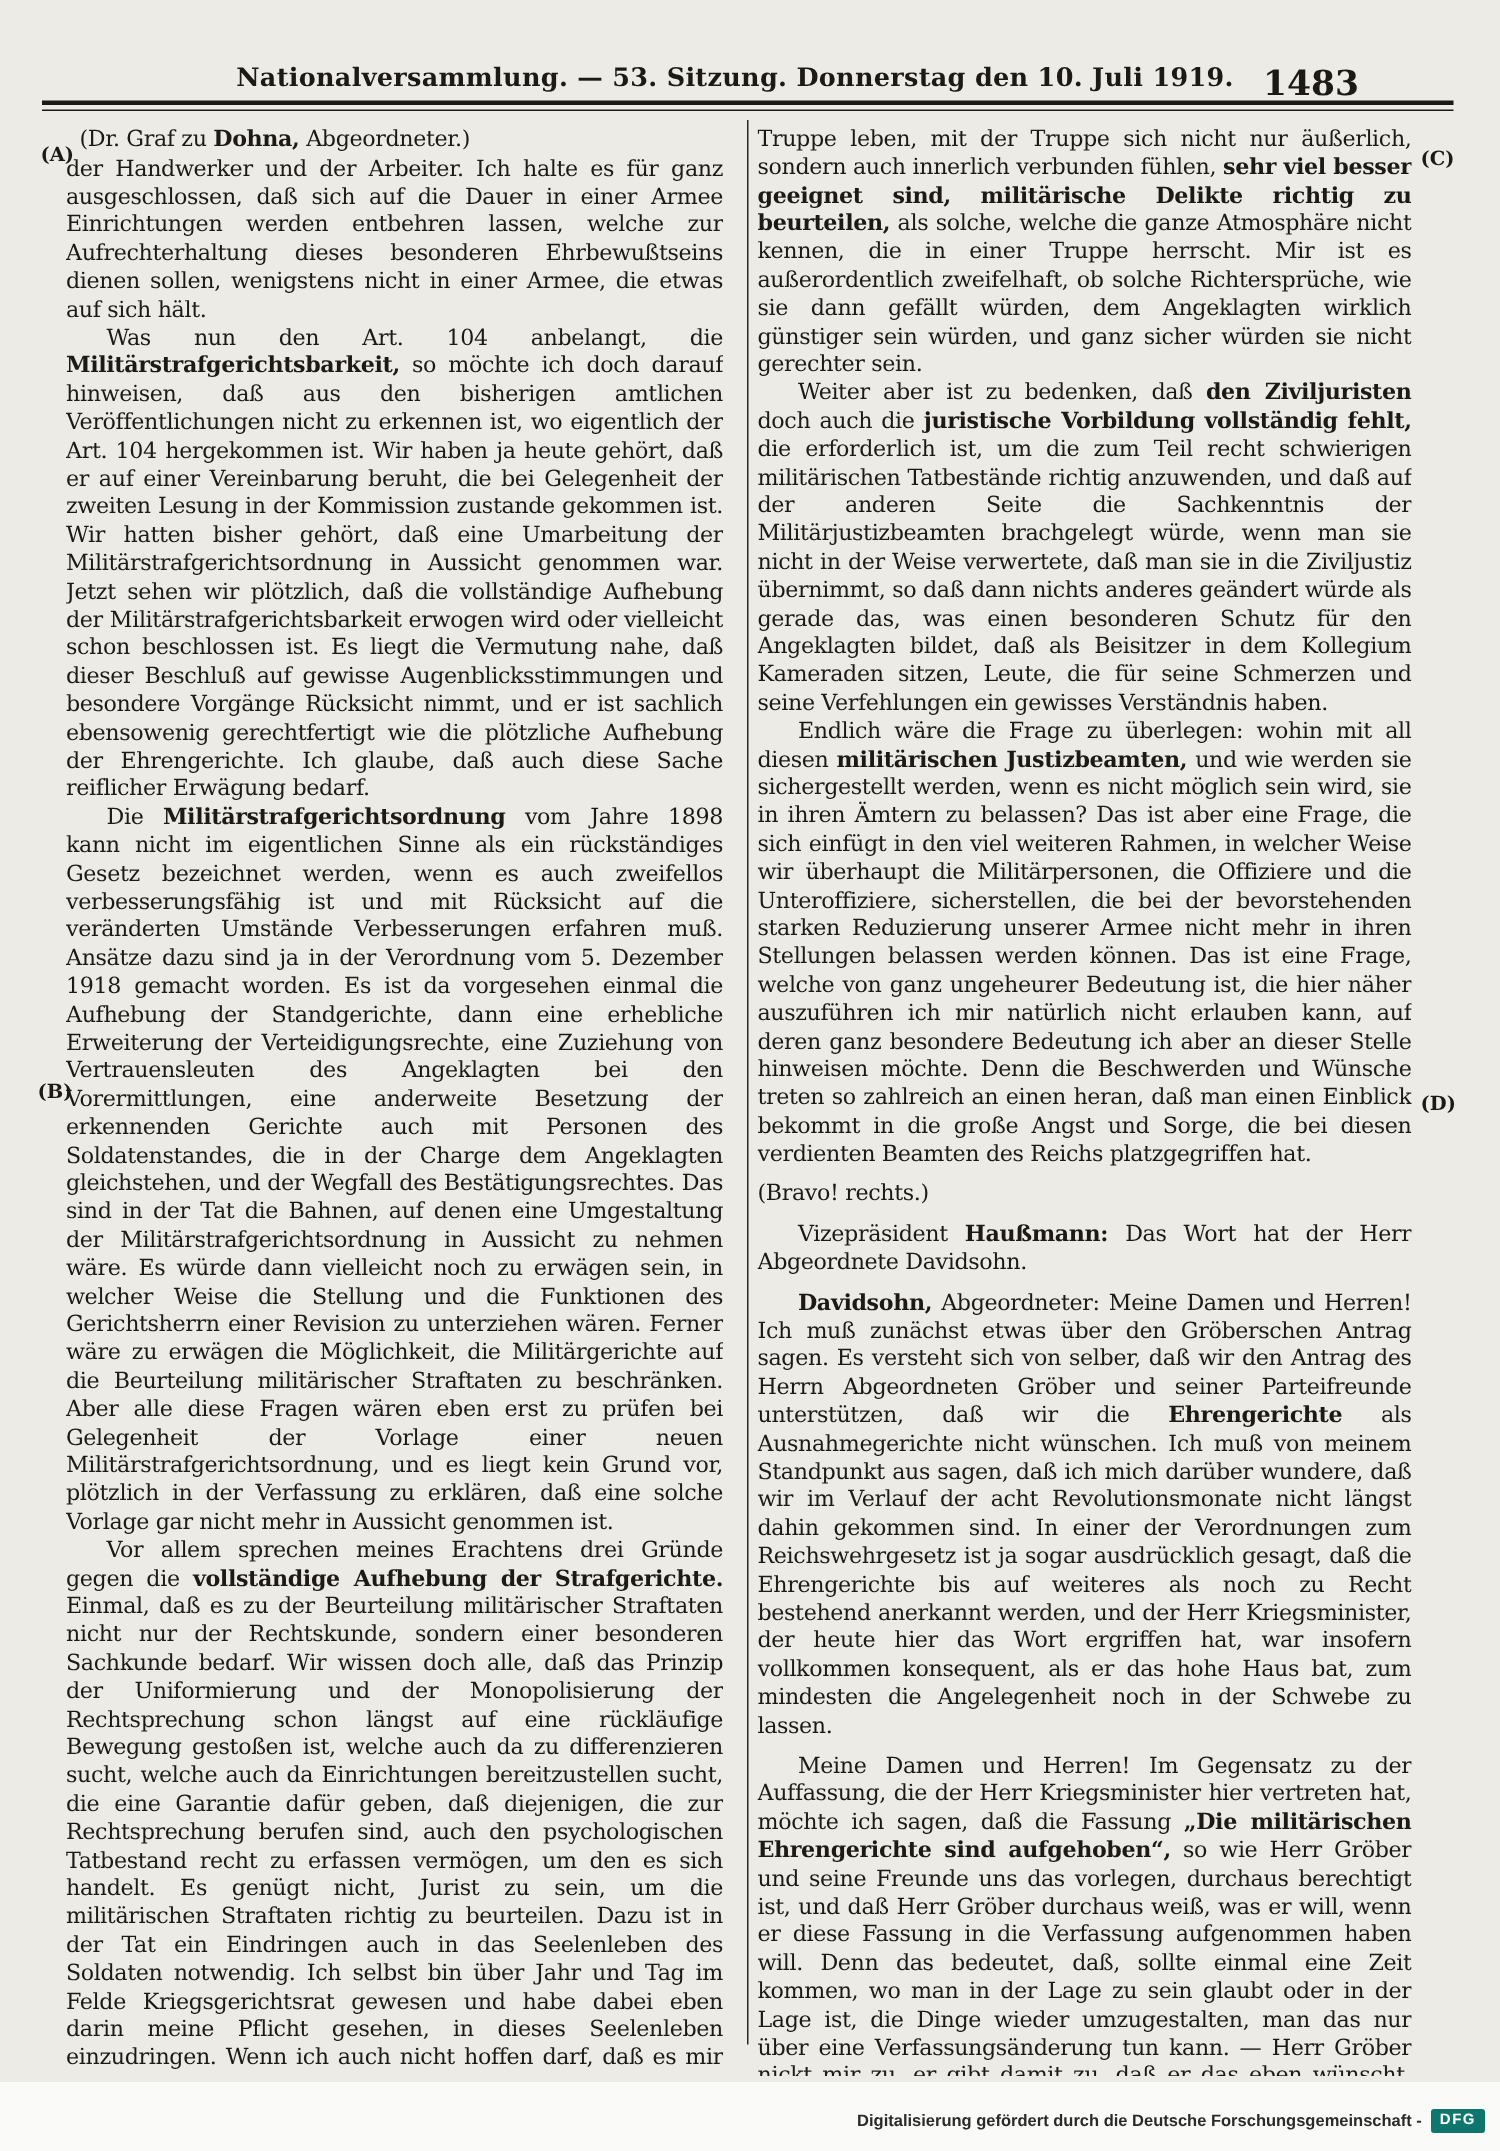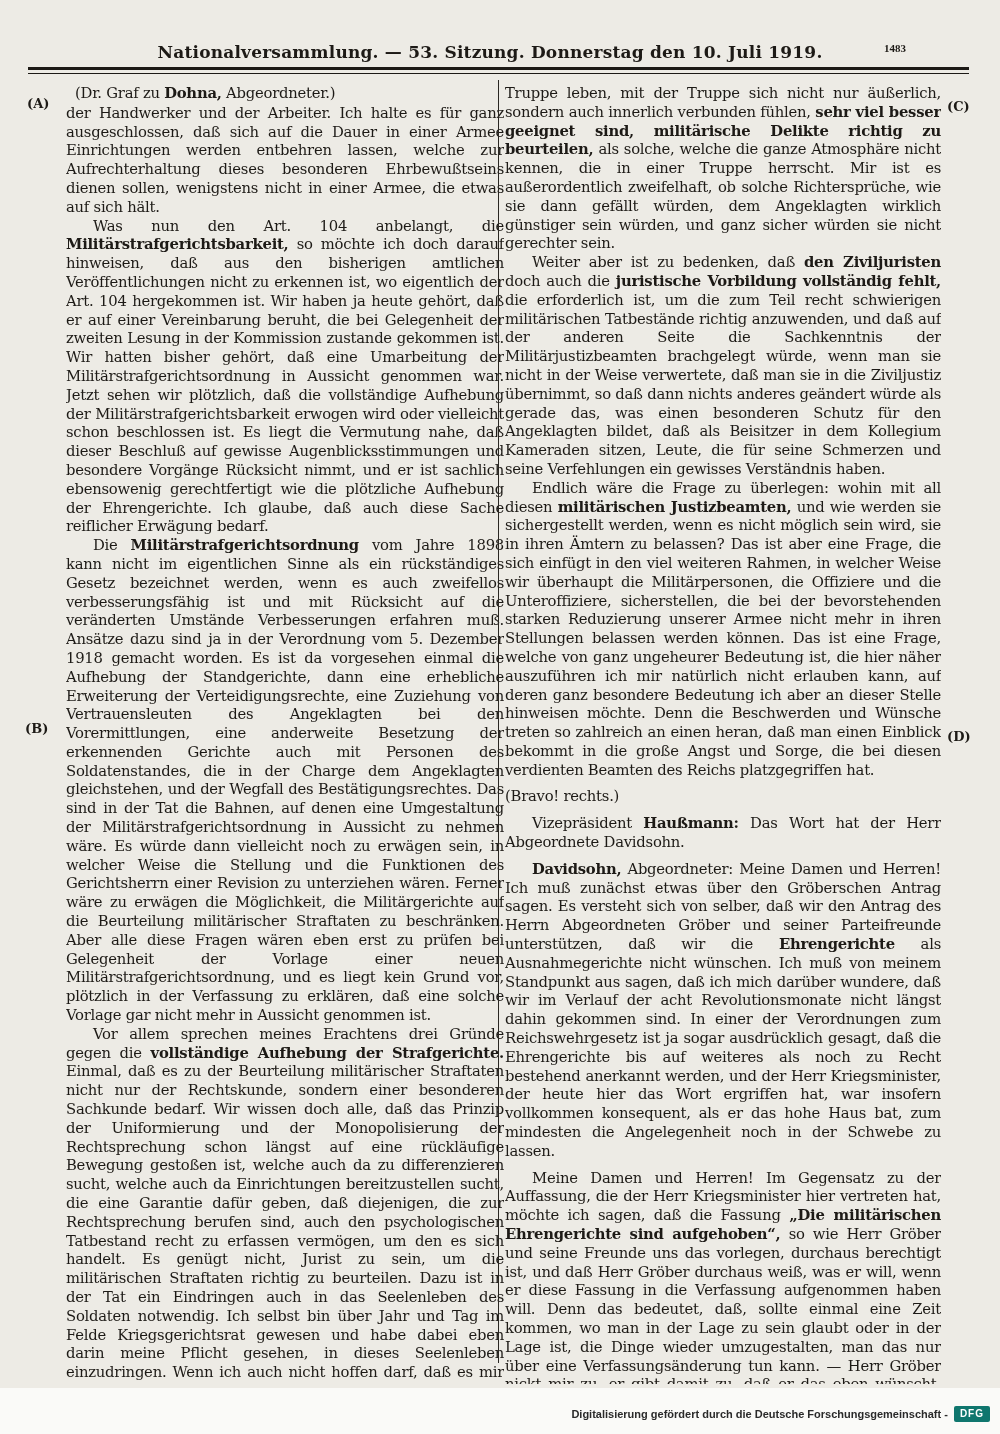--- a/index.html
+++ b/index.html
@@ -9,30 +9,30 @@
     font-family:"DejaVu Serif","Liberation Serif",serif;
     color:#1d1a16;
   }
   
   .header{position:absolute;top:42px;left:0;width:948px;height:24px;margin-left:16px;}
   .header-title{
     display:block;text-align:center;font-size:17px;font-weight:bold;
     letter-spacing:.2px;
   }
   .page-number{
-    position:absolute;top:0;right:58px;font-size:11px;font-weight:bold;font-family:Liberation Serif, serif;
+    position:absolute;top:0;right:58px;font-size:23px;font-weight:bold;
   }
   .rule-thick{position:absolute;top:67px;left:28px;width:941px;height:3px;background:#1d1a16;}
   .rule-thin{position:absolute;top:73px;left:28px;width:941px;height:1px;background:#1d1a16;}
   
   .column{
     position:absolute;top:84px;height:1300px;overflow:hidden;
     font-size:14.8px;line-height:18.8px;letter-spacing:-0.25px;
   }
-  .column.left{left:66px;width:438px;}
+  .column.left{left:44px;width:438px;}
   .column.right{left:505px;width:436px;}
   .col-divider{position:absolute;top:80px;left:498px;width:1px;height:1283px;background:#2a2722;}
   
   p.blk{margin:0;}
   p.paragraph{text-align:justify;text-indent:27px;}
   p.paragraph.noindent{text-indent:0;}
   p.speaker-note{text-indent:9px;margin-bottom:1px;}
   p.stage-direction{text-align:left;margin:8px 0;}
   p.gap{margin-top:8px;}
   .bold{font-weight:bold;}

